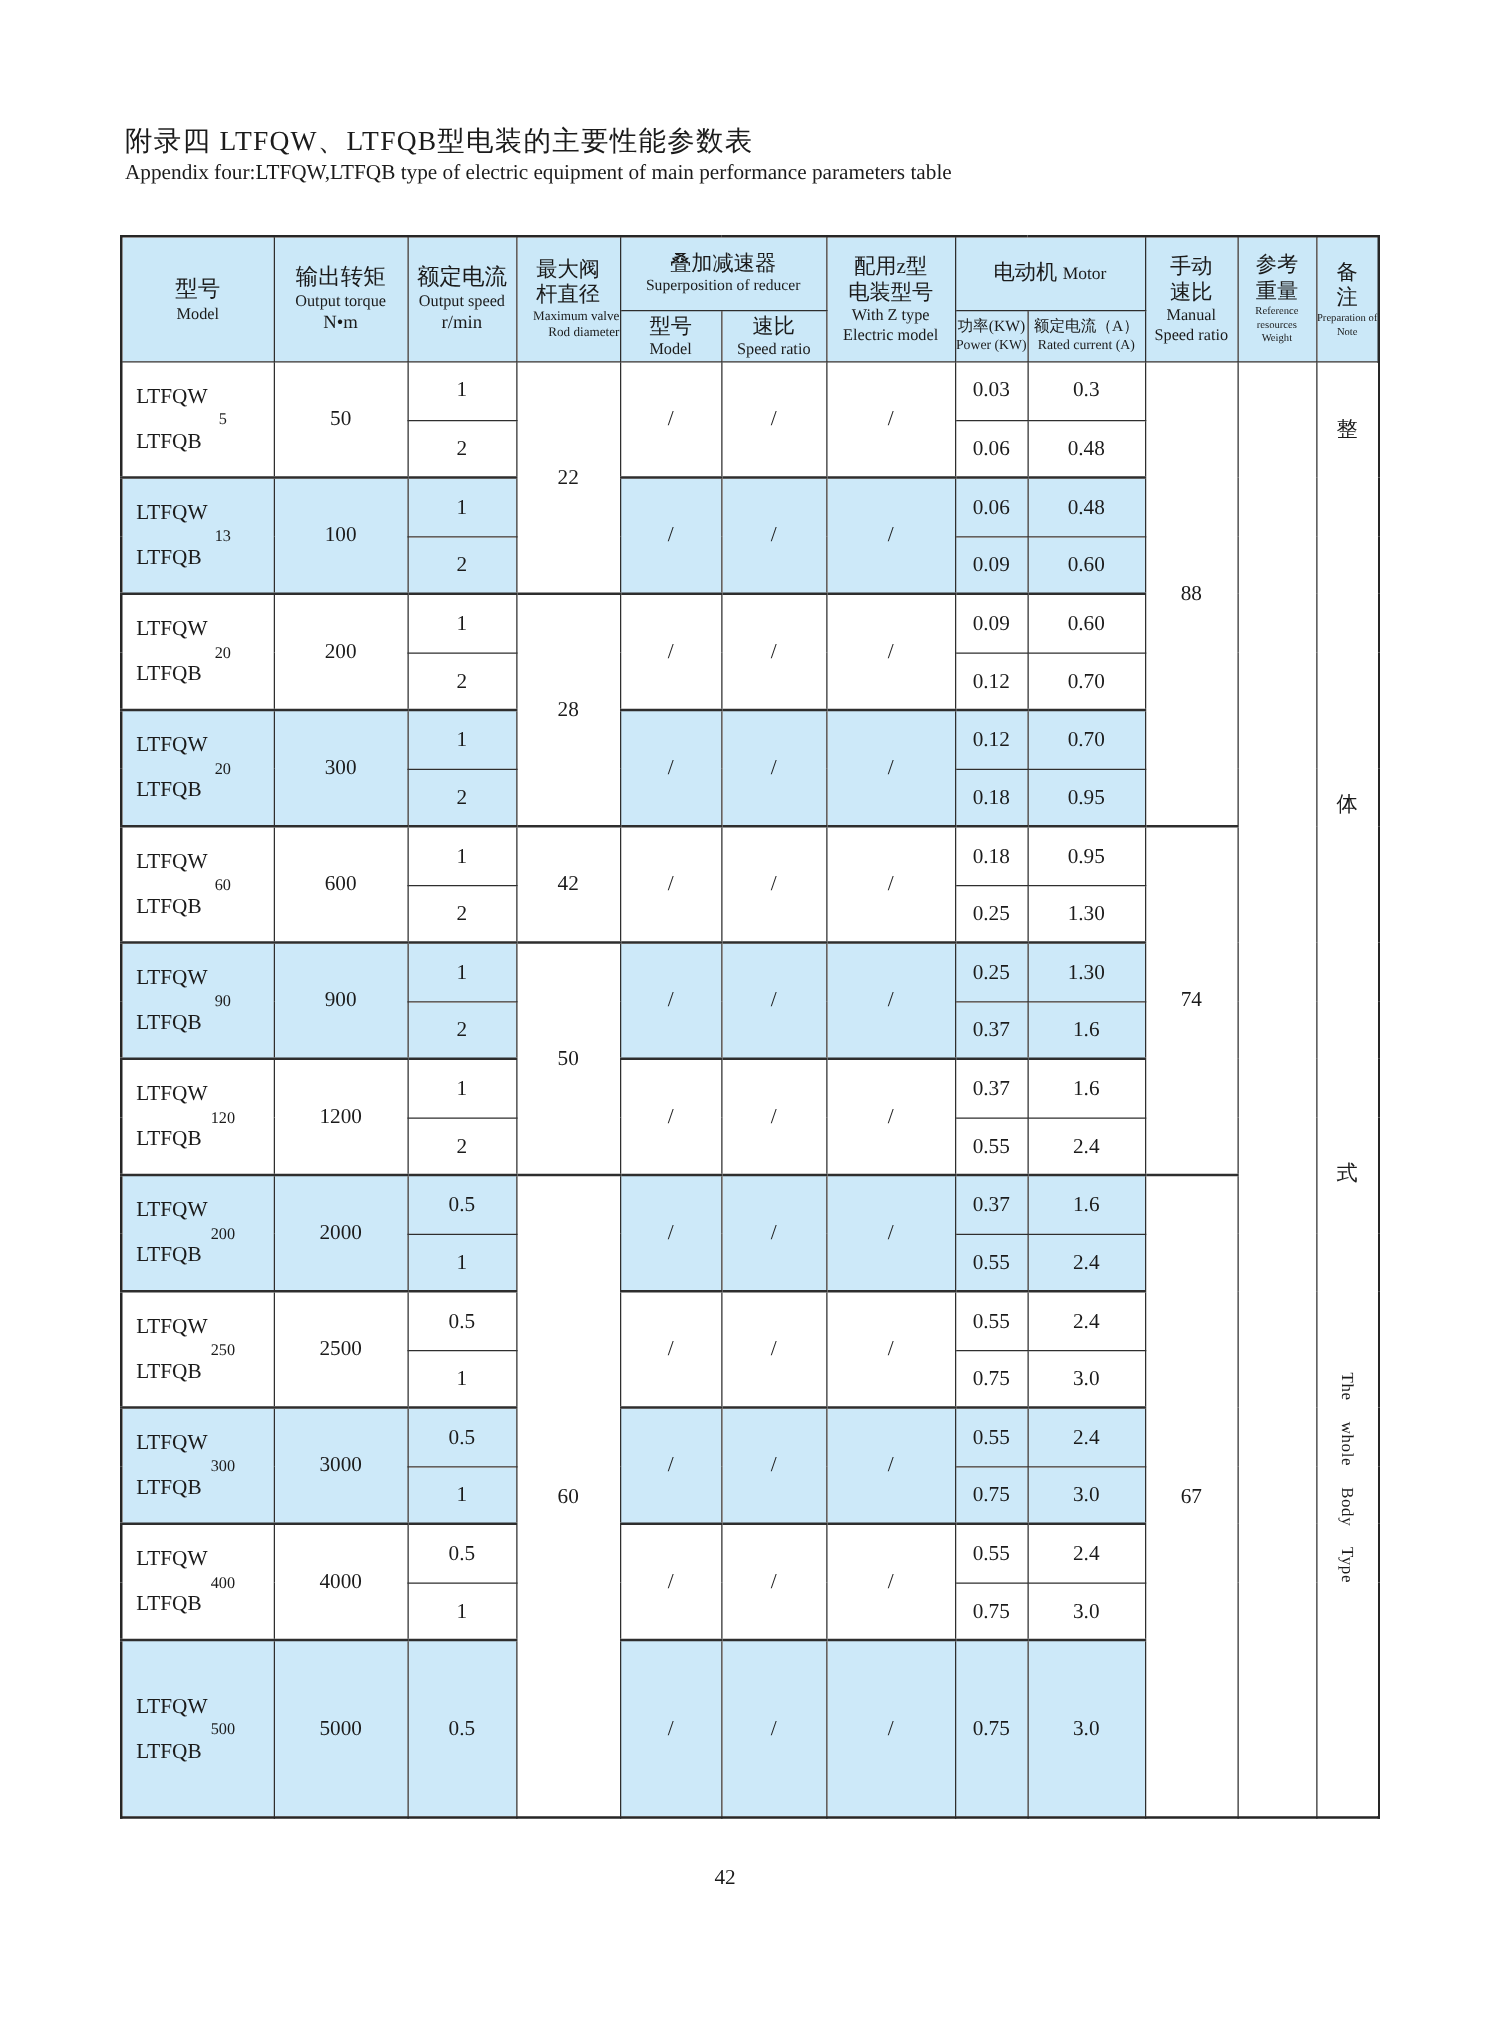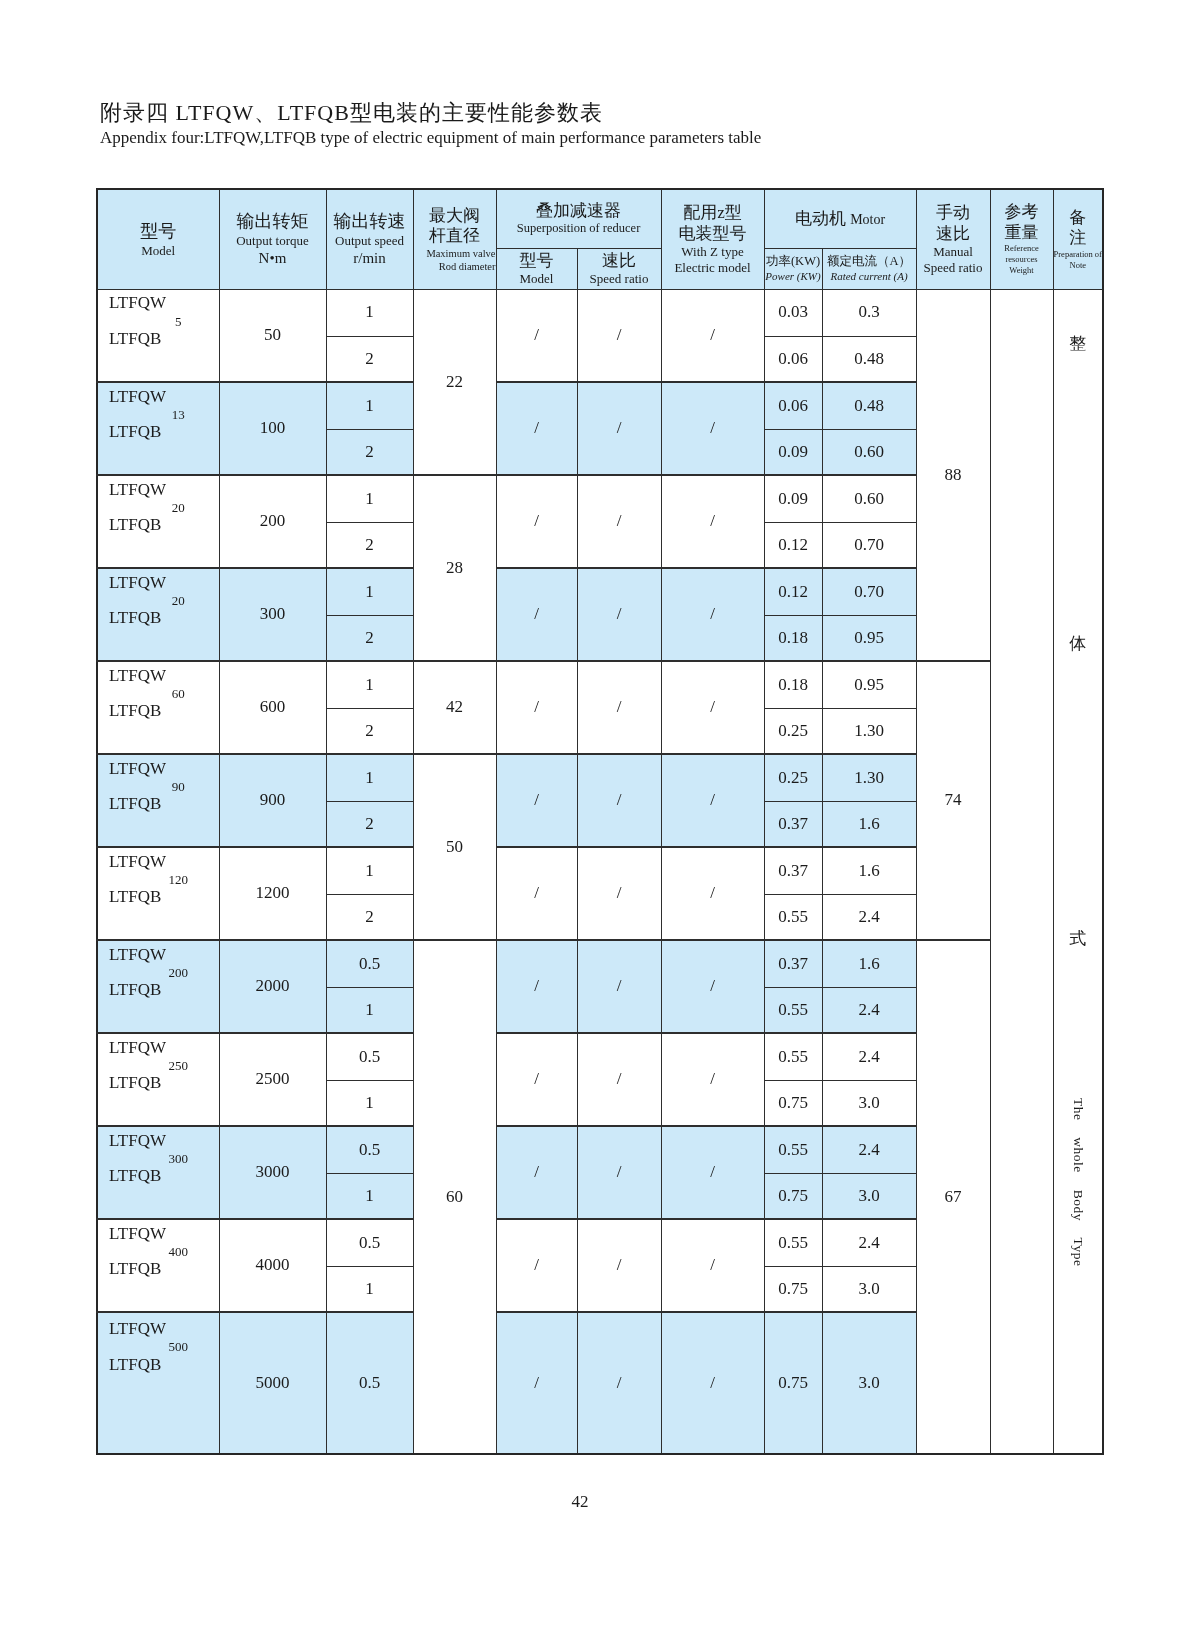--- a/index.html
+++ b/index.html
@@ -29,25 +29,25 @@
   td.hd{background:#cbe8f8;}
   tr.blue td{background:#cde9f9;}
   tr.blue td.c-rod, tr.blue td.c-manual, tr.blue td.c-weight, tr.blue td.c-note{background:#ffffff;}
   .hz{display:block;font-size:18px;line-height:1.25;}
   .hz2{display:block;font-size:17px;line-height:1.2;}
   .he{display:block;font-size:13px;line-height:1.2;}
   .he-sm{display:block;font-size:10.5px;line-height:1.25;text-align:right;}
   .he-xs{display:block;font-size:8.5px;line-height:1.3;}
   .hu{display:block;font-size:15px;line-height:1.3;}
   .hz-sm{display:block;font-size:12.5px;line-height:1.25;}
-  .he-s2{display:block;font-size:11px;line-height:1.2;font-style:italic;}
+  .he-s2{display:block;font-size:11px;line-height:1.2;}
   .motorline .hz-i{font-size:17px;margin-top:12px;}
   .motorline .he-i{font-size:14px;}
   .modelbox{
-    height:84px;display:flex;flex-direction:column;justify-content:flex-start;
+    height:84px;display:flex;flex-direction:column;justify-content:center;
     padding:3px 0 3px 0;
   }
   .modelbox.tall{height:128px;padding:6px 0;}
   .m-top,.m-bot{display:block;text-align:left;padding-left:11px;font-size:17px;}
   .m-num{display:block;text-align:center;transform:translateX(20px);font-size:13px;}
   td.c-note{position:relative;}
   .note-zh{position:absolute;left:0;right:0;text-align:center;font-size:17px;}
   .note-en{
     position:absolute;left:50%;top:808px;transform:translateX(-50%);
     writing-mode:vertical-rl;text-orientation:sideways;
@@ -83,21 +83,21 @@
   <td class="hd" rowspan="2">
     <span class="hz">型号</span>
     <span class="he">Model</span>
   </td>
   <td class="hd" rowspan="2">
     <span class="hz">输出转矩</span>
     <span class="he">Output torque</span>
     <span class="hu">N•m</span>
   </td>
   <td class="hd" rowspan="2">
-    <span class="hz">输出转速</span>
+    <span class="hz">额定电流</span>
     <span class="he">Output speed</span>
     <span class="hu">r/min</span>
   </td>
   <td class="hd" rowspan="2">
     <span class="hz2">最大阀</span>
     <span class="hz2">杆直径</span>
     <span class="he-sm">Maximum valve</span>
     <span class="he-sm">Rod diameter</span>
   </td>
   <td class="hd" colspan="2">

